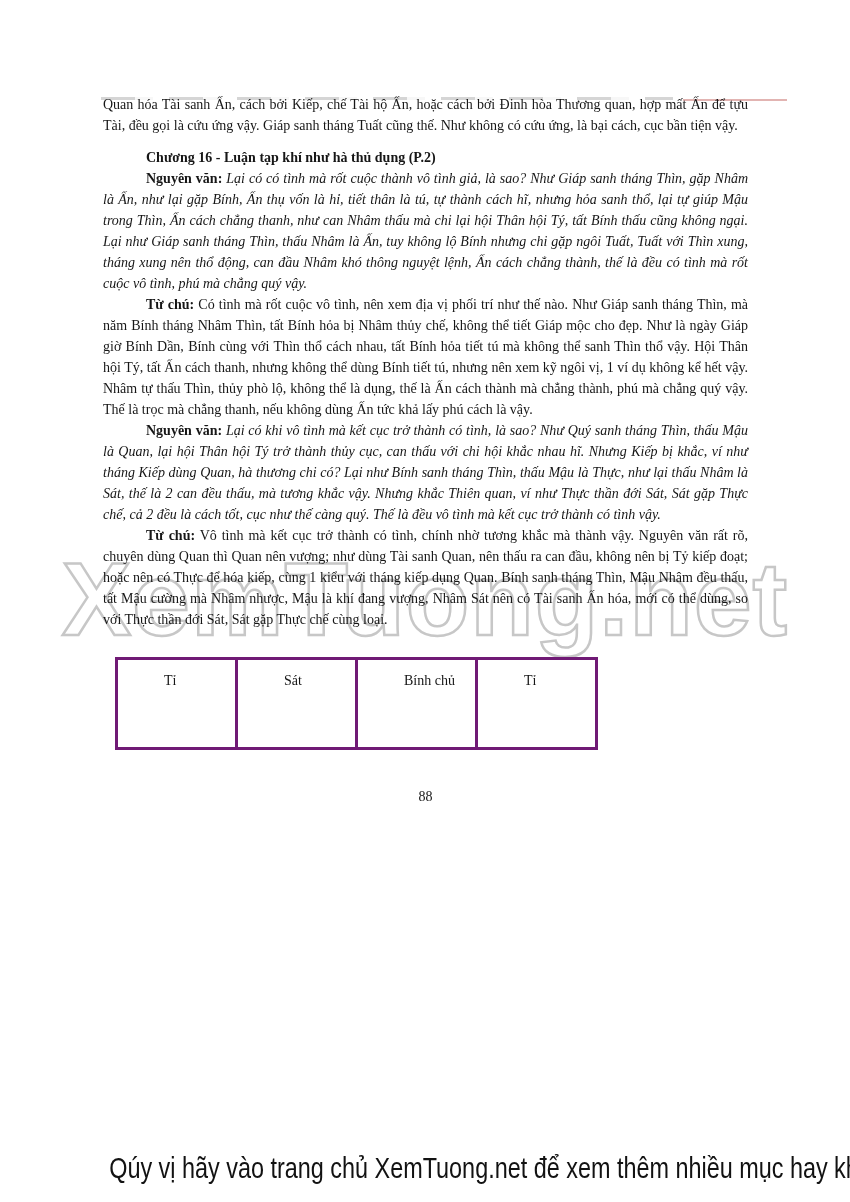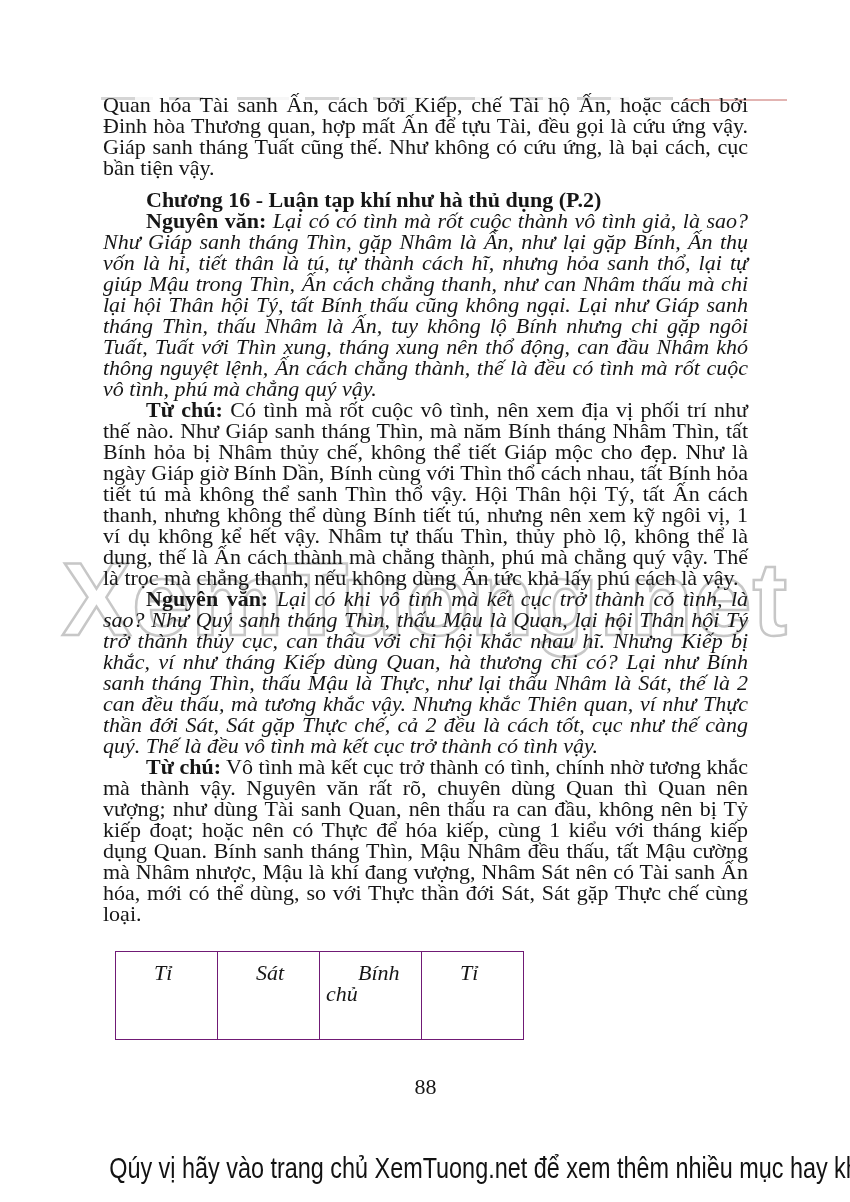--- a/index.html
+++ b/index.html
@@ -10,47 +10,46 @@
     color:#161616;
     position:relative;
     overflow:hidden;
   }
   .page-content {
     position:absolute; top:0; left:0;
     width:645px;
     padding:94px 102px 0 103px;
     z-index:1;
   }
-  .page-content p { margin:0; text-align:justify; font-size:22px; line-height:21px; }
+  .page-content p { margin:0; text-align:justify; font-size:14px; line-height:21px; }
   .indent { text-indent:43px; }
   .heading {
     font-weight:bold; font-size:19px;
     text-indent:43px; text-align:right;
     margin-top:11px !important;
   }
   .mt { margin-top:9px; }
   .plabel { font-weight:bold; font-style:normal; }
   .italicp .ptext { font-style:italic;margin-top:44px; }
   .caption {
     font-style:italic; text-indent:55px;
     text-align:left !important; margin-top:15px !important;
     font-size:19px;
   }
   .pillars-table {
     border-collapse:collapse;
     margin:27px 0 0 12px;
   }
   .pillars-table td {
     width:89px;
-    border:1px solid #701a75;
+    border:3px solid #701a75;
     font-size:19px;
-    padding:3px 6px;
+    padding:3px 14px;
     background:transparent;
     vertical-align:middle;
-    font-style:italic;
   }
   .row-top td { height:74px; vertical-align:top; padding-top:10px; }
   .row-mid td { height:47px; }
   .row-bot td { height:47px; }
   .cellp {
     margin:0; text-align:left !important;
     text-indent:32px; line-height:23px; font-size:19px;
   }
   .bold-cell .cellp { font-weight:bold; }
   .page-number {

